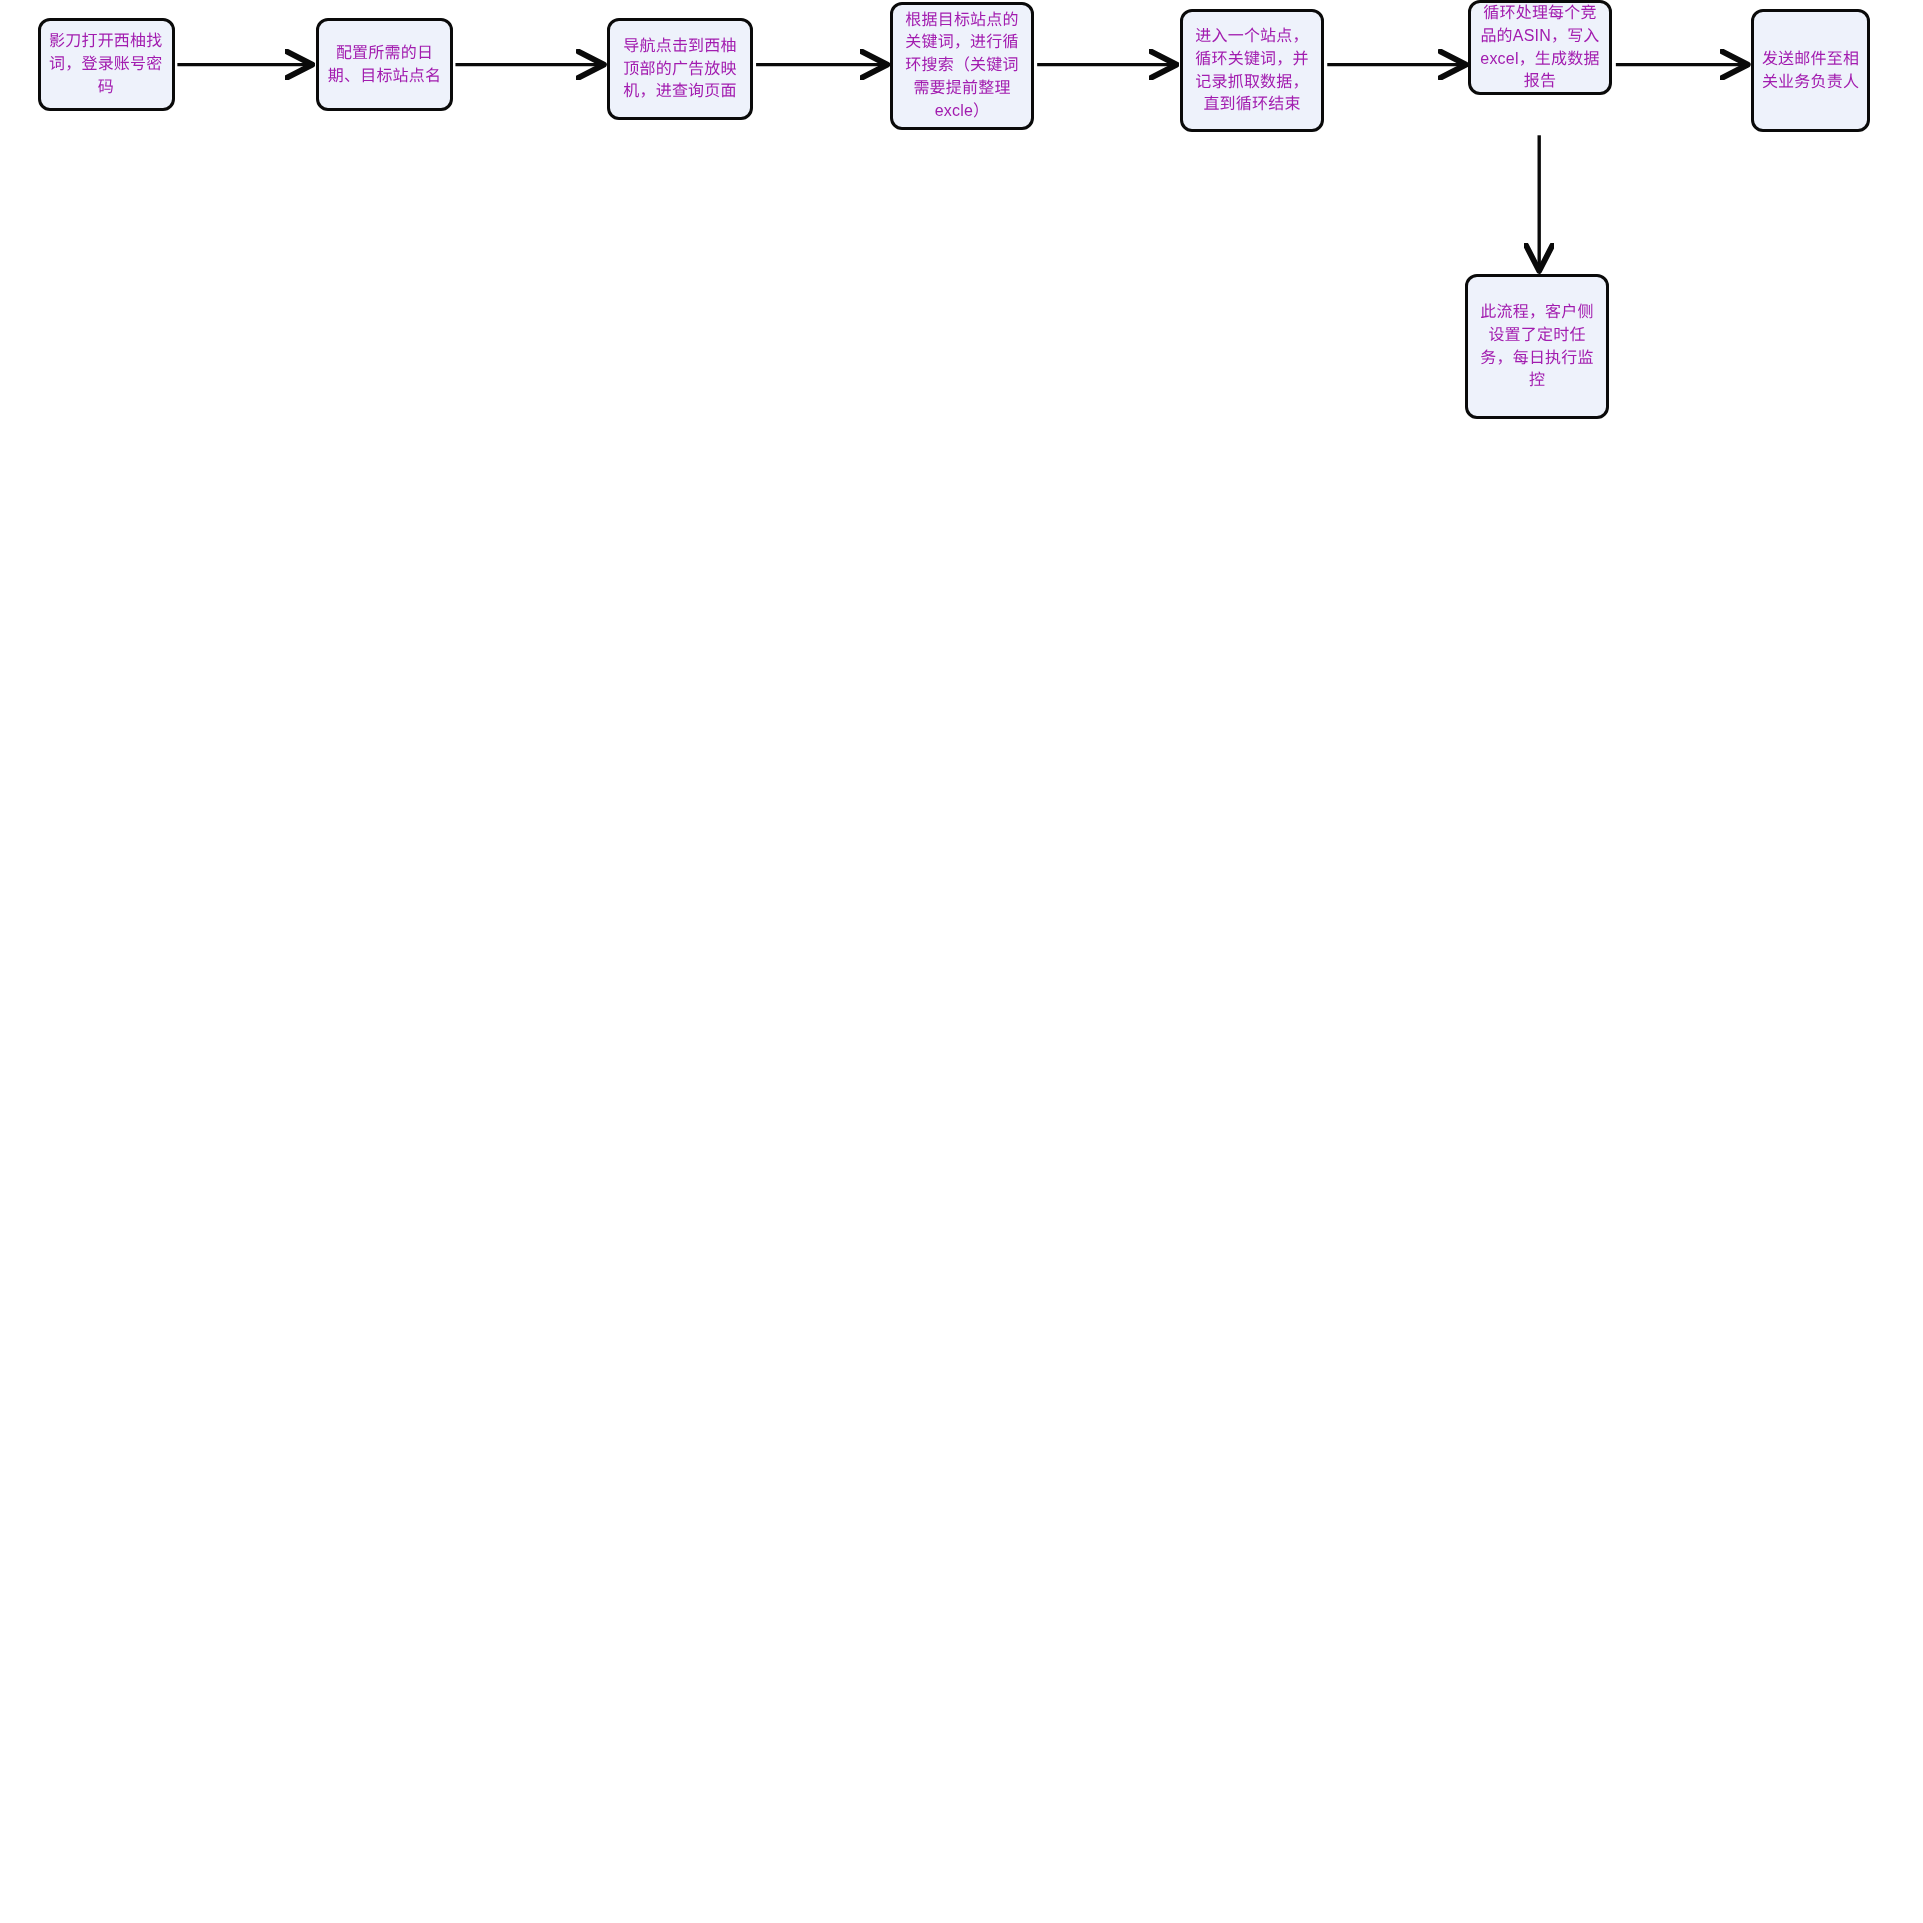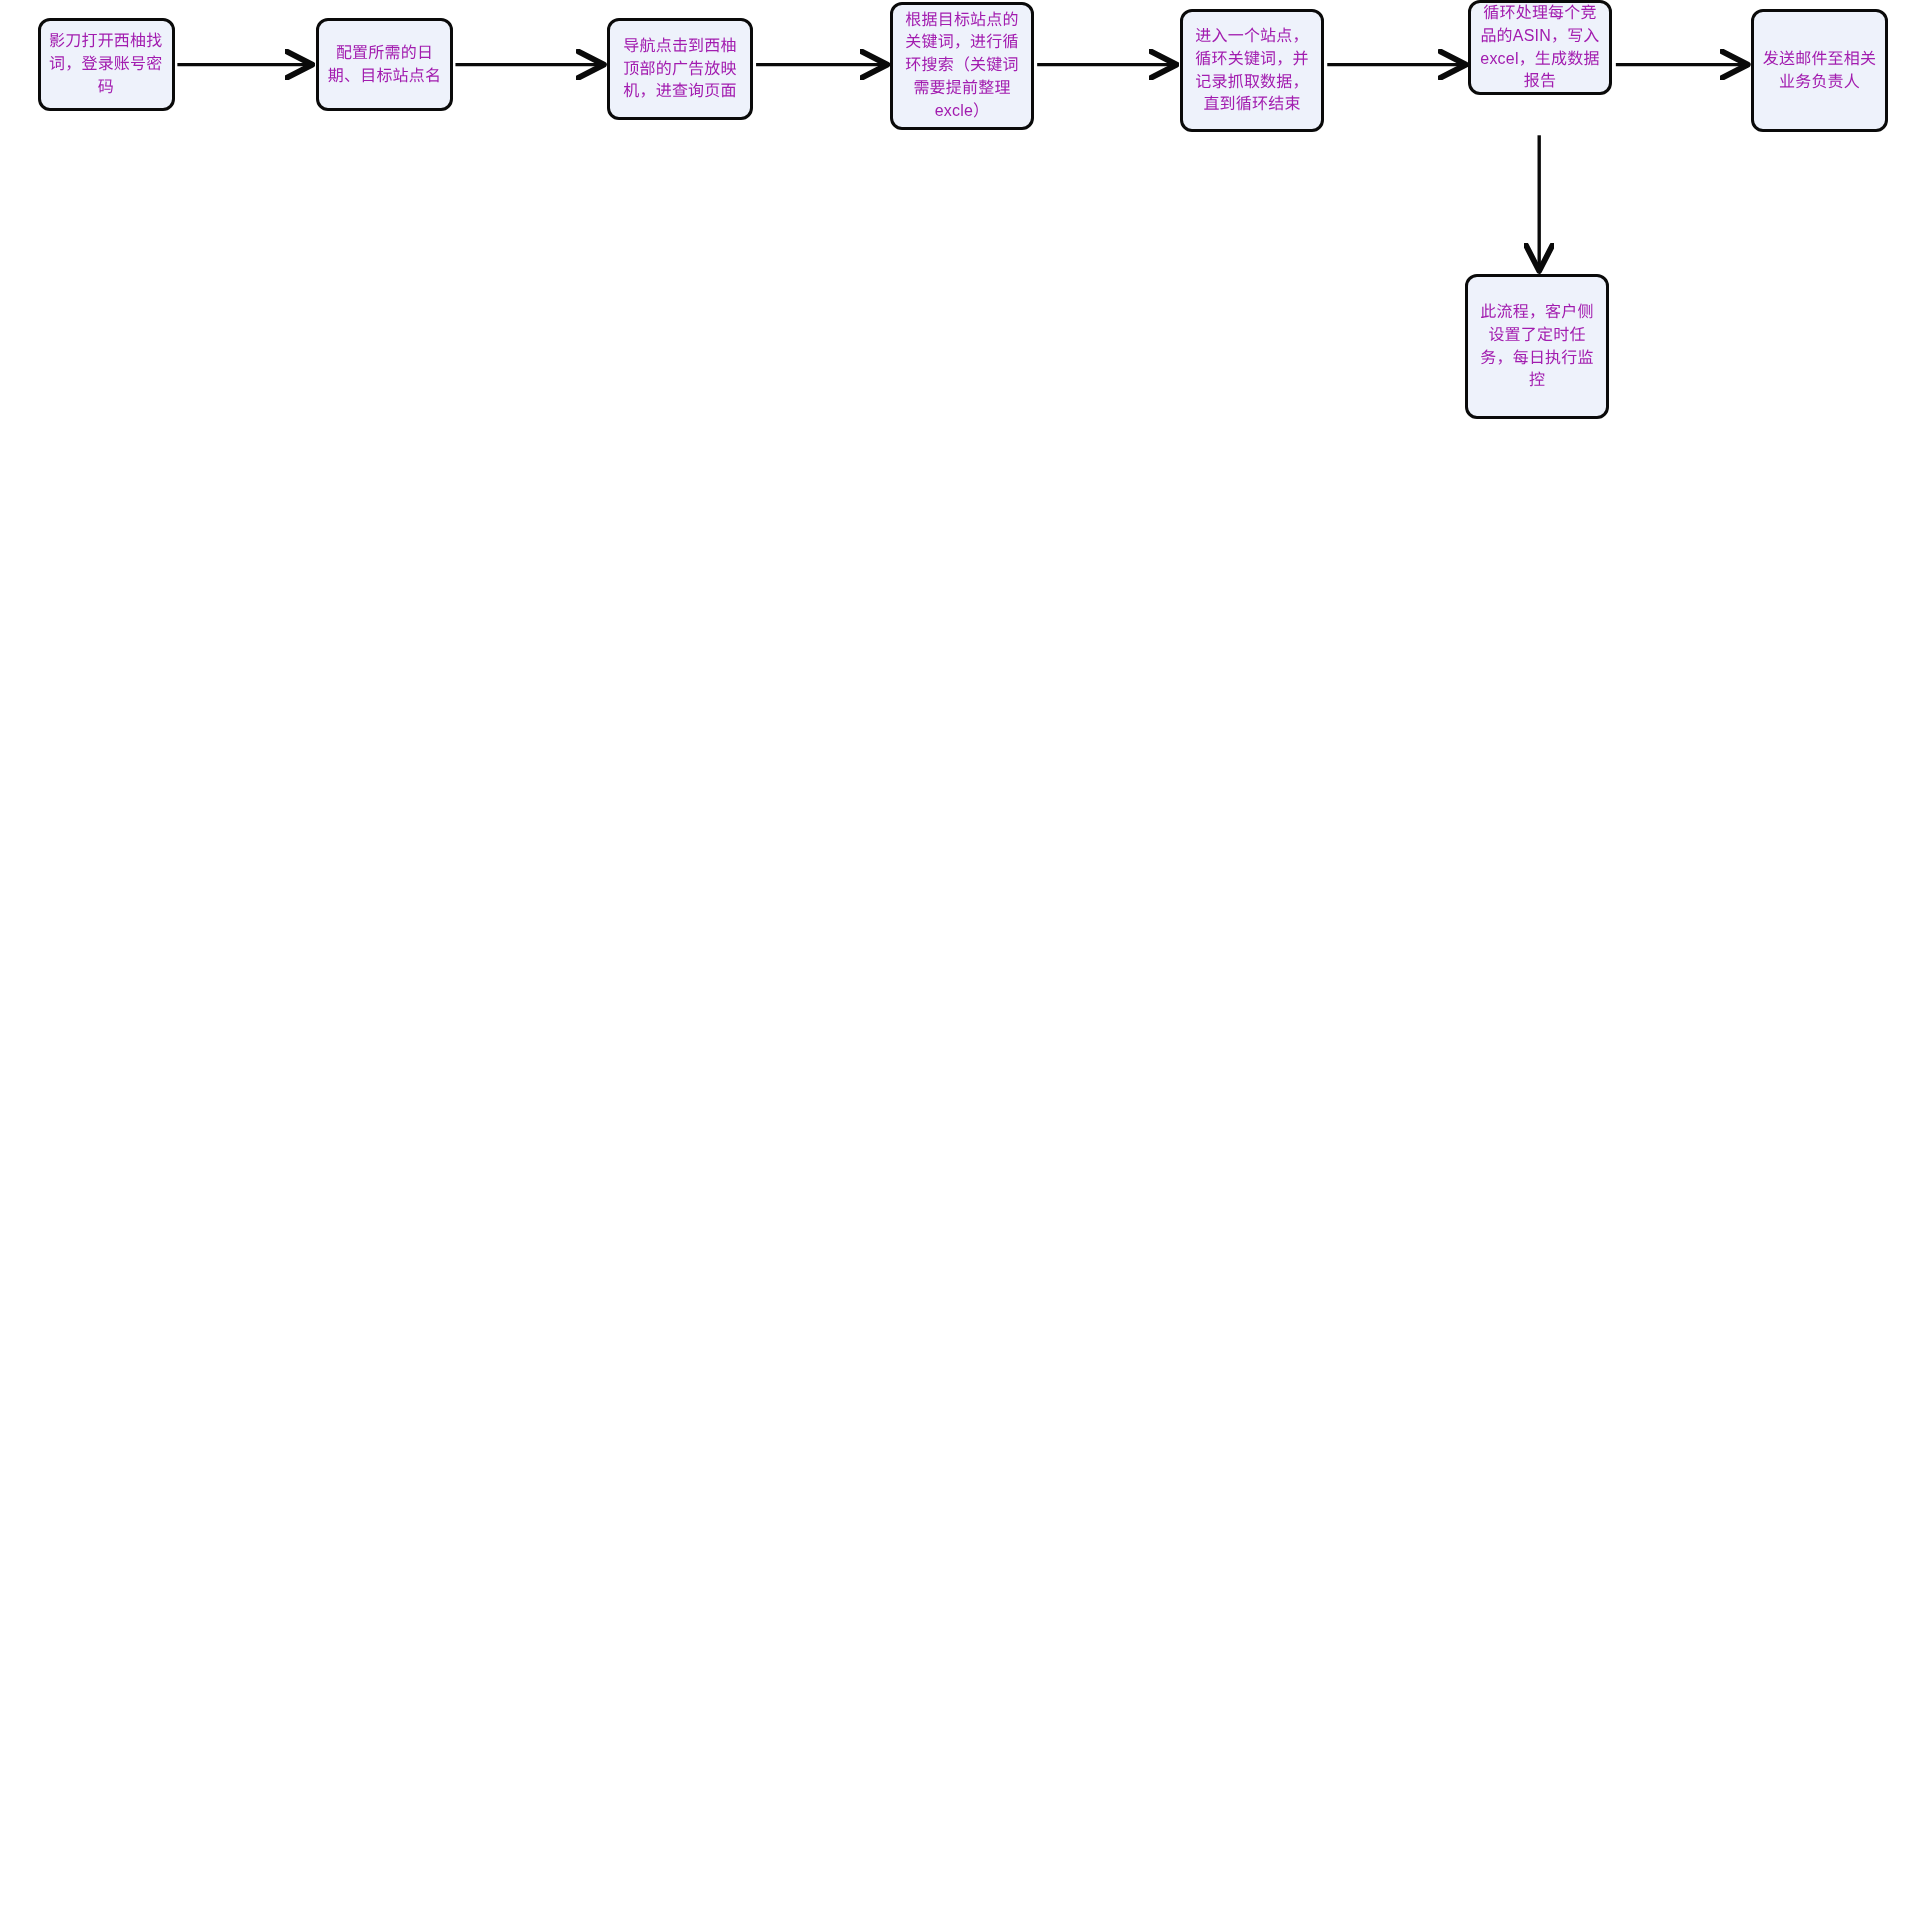--- a/index.html
+++ b/index.html
@@ -91,21 +91,21 @@
   </div>
 
   <div class="node" style="left:1180px; top:9px; width:144px; height:123px;">
     <span class="node-text">进入一个站点，循环关键词，并记录抓取数据，直到循环结束</span>
   </div>
 
   <div class="node" style="left:1468px; top:0; width:144px; height:95px;">
     <span class="node-text">循环处理每个竞品的ASIN，写入excel，生成数据报告</span>
   </div>
 
-  <div class="node" style="left:1751px; top:9px; width:137px; height:123px;">
+  <div class="node" style="left:1751px; top:9px; width:119px; height:123px;">
     <span class="node-text">发送邮件至相关业务负责人</span>
   </div>
 
   <div class="node" style="left:1465px; top:274px; width:144px; height:145px;">
     <span class="node-text">此流程，客户侧设置了定时任务，每日执行监控</span>
   </div>
 
 </div>
 
 

